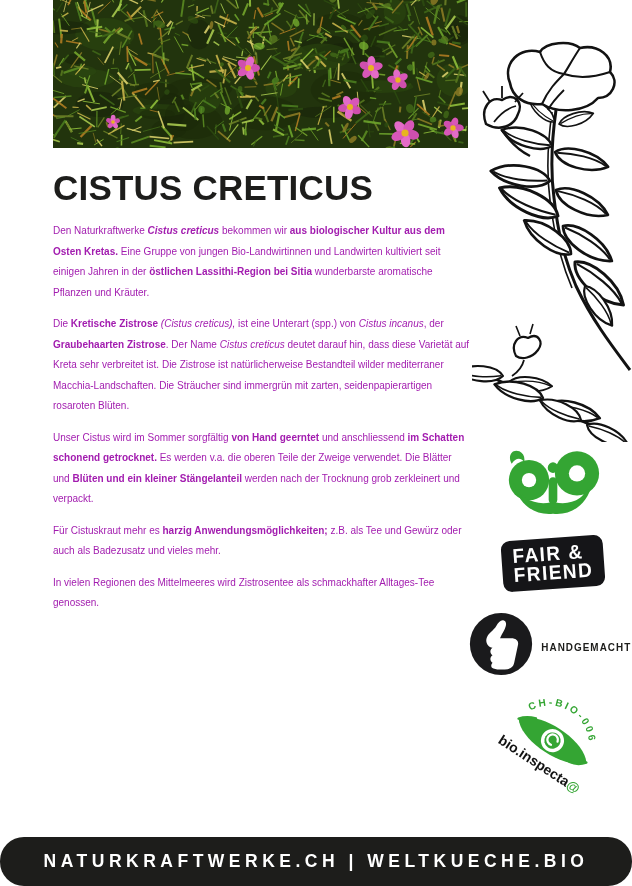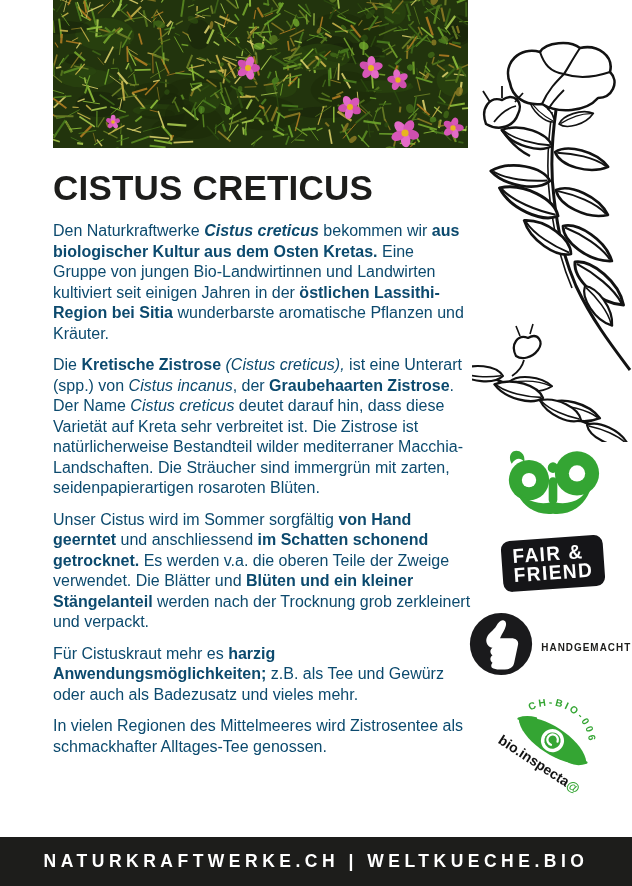--- a/index.html
+++ b/index.html
@@ -11,21 +11,21 @@
   
   .photo{position:absolute;left:53px;top:0;width:415px;height:148px;display:block;}
   
   .plant{position:absolute;left:472px;top:38px;width:160px;height:404px;display:block;}
   
   .content{position:absolute;left:53px;top:170px;width:418px;}
   .content h1{
     margin:0 0 15px 0;font-size:35px;line-height:36px;font-weight:bold;
     letter-spacing:0.2px;color:#1d1d1b;
   }
-  .content p{margin:0 0 11px 0;font-size:16px;line-height:20.5px;color:#0c4a6e;}
+  .content p{margin:0 0 11px 0;font-size:10px;line-height:20.5px;color:#a21caf;}
   .content p span.b{font-weight:bold;}
   .content p span.i{font-style:italic;}
   
   .badges{
     position:absolute;left:474px;top:448px;width:158px;
     display:flex;flex-direction:column;align-items:center;
   }
   .bio-logo{width:96px;height:70px;display:block;}
   .fairfriend{
     margin-top:20px;background:#151518;border-radius:9px;
@@ -38,21 +38,21 @@
   .handgemacht{margin-top:22px;display:flex;align-items:center;}
   .handgemacht svg{width:66px;height:66px;display:block;}
   .handgemacht .hg-label{
     margin-top:5px;font-size:11.5px;font-weight:bold;letter-spacing:1.2px;
     transform:scaleX(0.86);white-space:nowrap;color:#1d1d1b;
   }
   .inspecta{margin-top:8px;width:100px;height:100px;overflow:visible;display:block;}
   
   .footer{
     position:absolute;left:0;right:0;bottom:0;height:49px;background:#1d1d1b;
-    display:flex;align-items:center;justify-content:center;
+    display:flex;align-items:center;justify-content:center;border-radius:24px;
   }
   .footer span{
     color:#ffffff;font-weight:bold;font-size:17.5px;letter-spacing:4.5px;
     white-space:nowrap;
   }
 </style>
 </head>
 <body>
 
 <div class="page">

